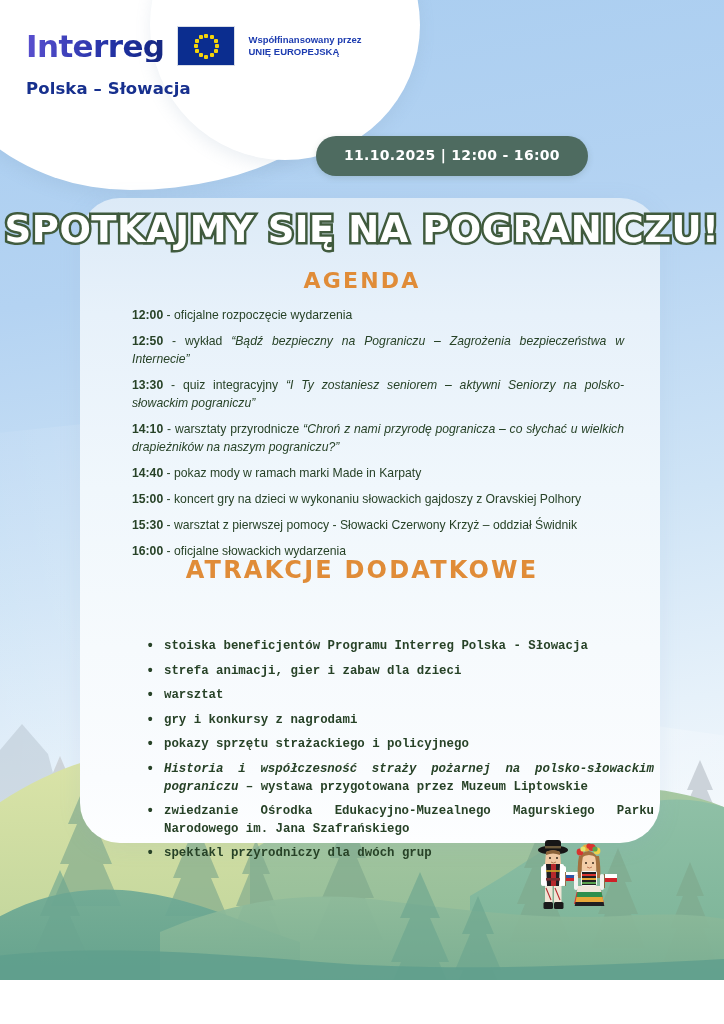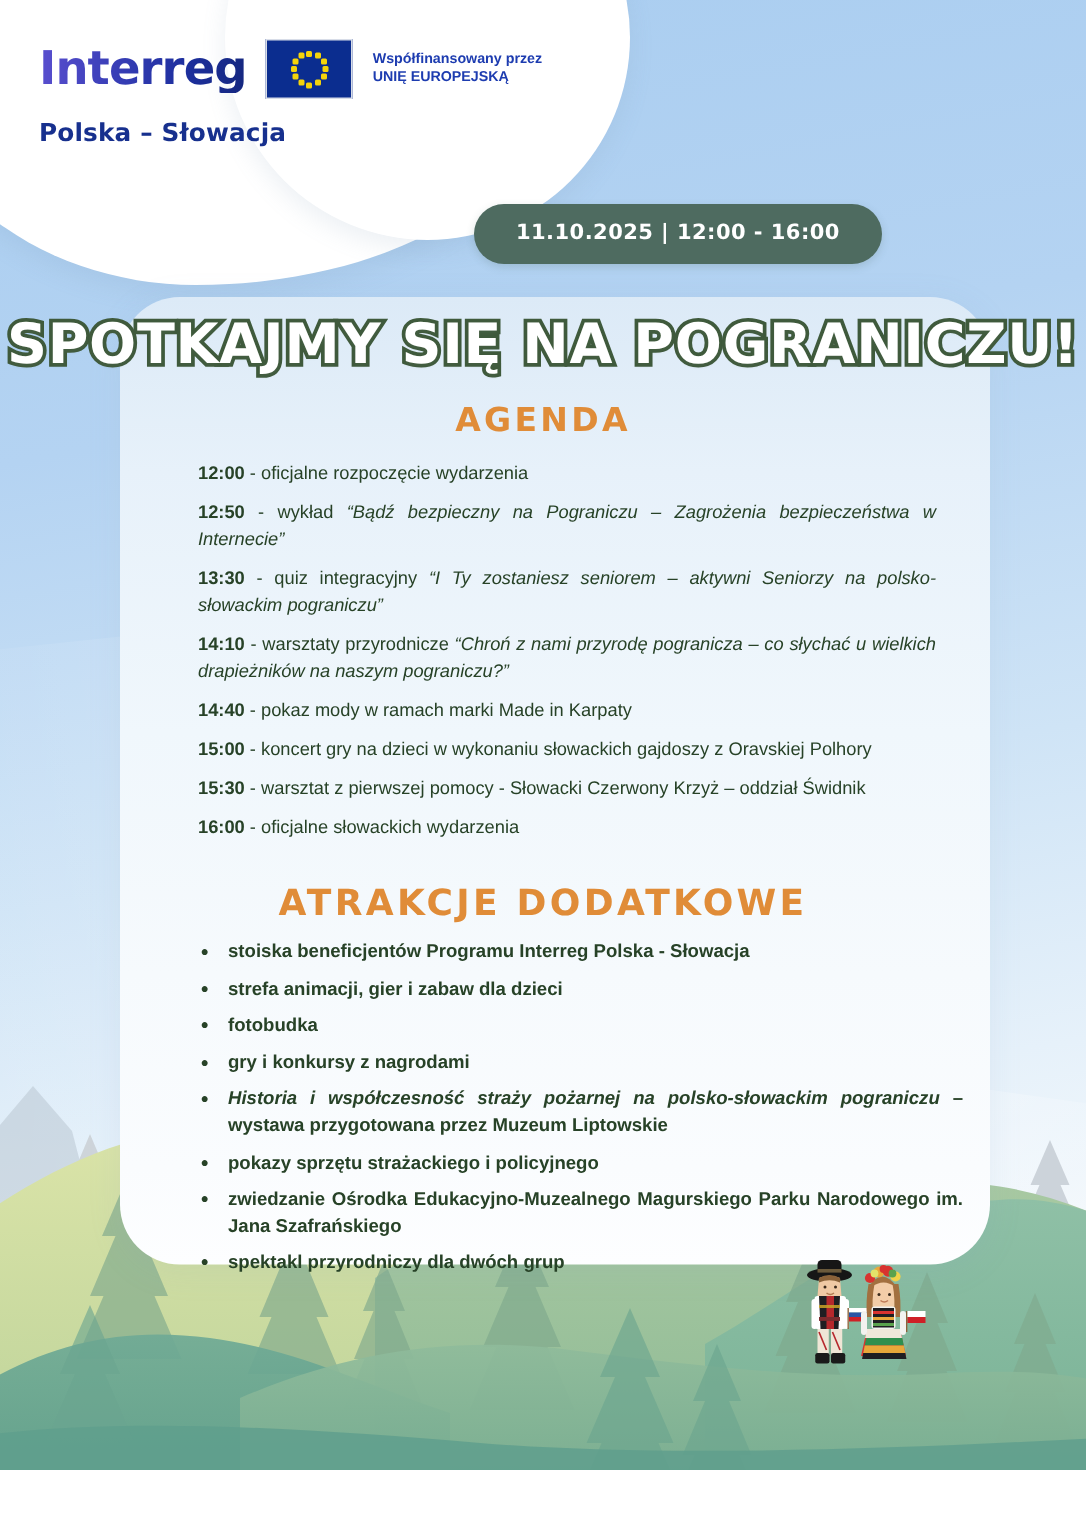--- a/index.html
+++ b/index.html
@@ -178,21 +178,21 @@
     font-family: "DejaVu Sans", sans-serif;
     font-weight: bold;
     color: #e08c38;
     letter-spacing: 2.2px;
   }
   .section-heading.agenda {
     top: 268px;
     font-size: 22px;
   }
   .section-heading.extras {
-    top: 588px;
+    top: 556px;
     font-size: 24px;
   }
 
   
   .agenda-list {
     position: absolute;
     left: 132px;
     top: 306px;
     width: 492px;
     z-index: 8;
@@ -212,24 +212,24 @@
     font-style: italic;
   }
 
   
   .extras-list {
     position: absolute;
     left: 126px;
     top: 622px;
     width: 490px;
     z-index: 8;
-    margin: 4px;
+    margin: 16px;
     padding: 0 0 0 22px;
     list-style: none;
-    font-family: Liberation Sans, sans-serif;
+    font-family: Liberation Mono, monospace;
     font-size: 12.4px;
     font-weight: bold;
     line-height: 1.42;
     color: #274227;
   }
   .extras-list li {
     position: relative;
     margin-bottom: 7px;
     text-align: justify;
   }
@@ -317,24 +317,24 @@
       <div class="agenda-item"><span class="t">14:40</span><span> - </span><span>pokaz mody w ramach marki Made in Karpaty</span></div>
       <div class="agenda-item"><span class="t">15:00</span><span> - </span><span>koncert gry na dzieci w wykonaniu słowackich gajdoszy z Oravskiej Polhory</span></div>
       <div class="agenda-item"><span class="t">15:30</span><span> - </span><span>warsztat z pierwszej pomocy - Słowacki Czerwony Krzyż – oddział Świdnik</span></div>
       <div class="agenda-item"><span class="t">16:00</span><span> - </span><span>oficjalne słowackich wydarzenia</span></div>
     </div>
 
   <div class="section-heading extras">ATRAKCJE DODATKOWE</div>
   <ul class="extras-list" id="extras-list">
       <li><span>stoiska beneficjentów Programu Interreg Polska - Słowacja</span></li>
       <li><span>strefa animacji, gier i zabaw dla dzieci</span></li>
-      <li><span>fotobudka</span></li>
+      <li><span>warsztat</span></li>
       <li><span>gry i konkursy z nagrodami</span></li>
+      <li><span>pokazy sprzętu strażackiego i policyjnego</span></li>
       <li><span class="q">Historia i współczesność straży pożarnej na polsko-słowackim pograniczu </span><span>– wystawa przygotowana przez Muzeum  Liptowskie</span></li>
-      <li><span>pokazy sprzętu strażackiego i policyjnego</span></li>
       <li><span>zwiedzanie Ośrodka Edukacyjno-Muzealnego Magurskiego Parku Narodowego im. Jana Szafrańskiego</span></li>
       <li><span>spektakl przyrodniczy dla dwóch grup</span></li>
     </ul>
 
   <div class="landscape">
     <svg width="724" height="260" viewBox="0 0 724 260" xmlns="http://www.w3.org/2000/svg">
       <defs>
         <linearGradient id="hillA" x1="0" y1="0" x2="0" y2="1">
           <stop offset="0%" stop-color="#dbe4a8"></stop>
           <stop offset="100%" stop-color="#bdd39a"></stop>

